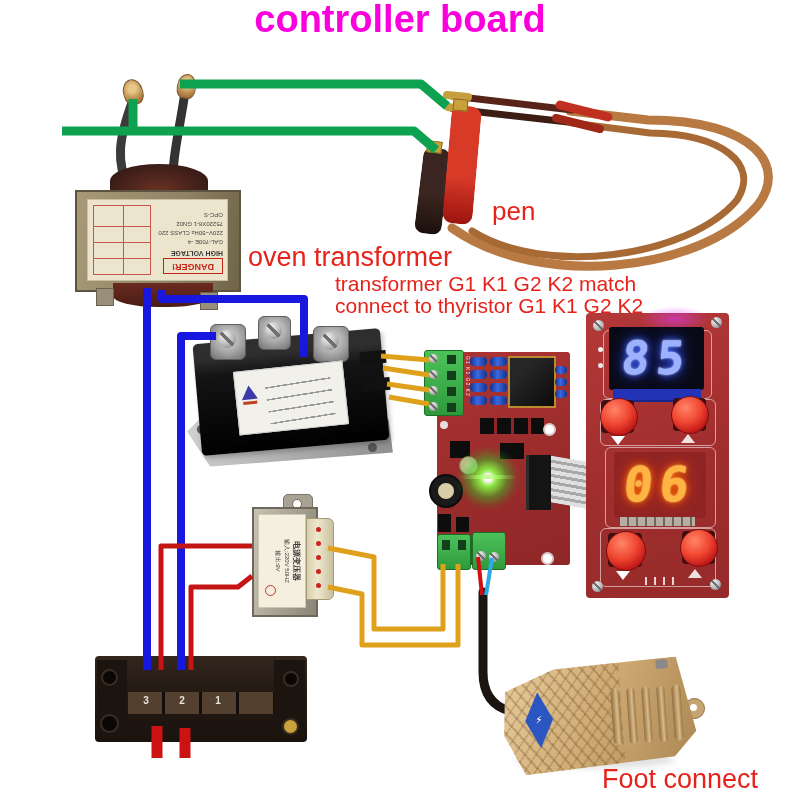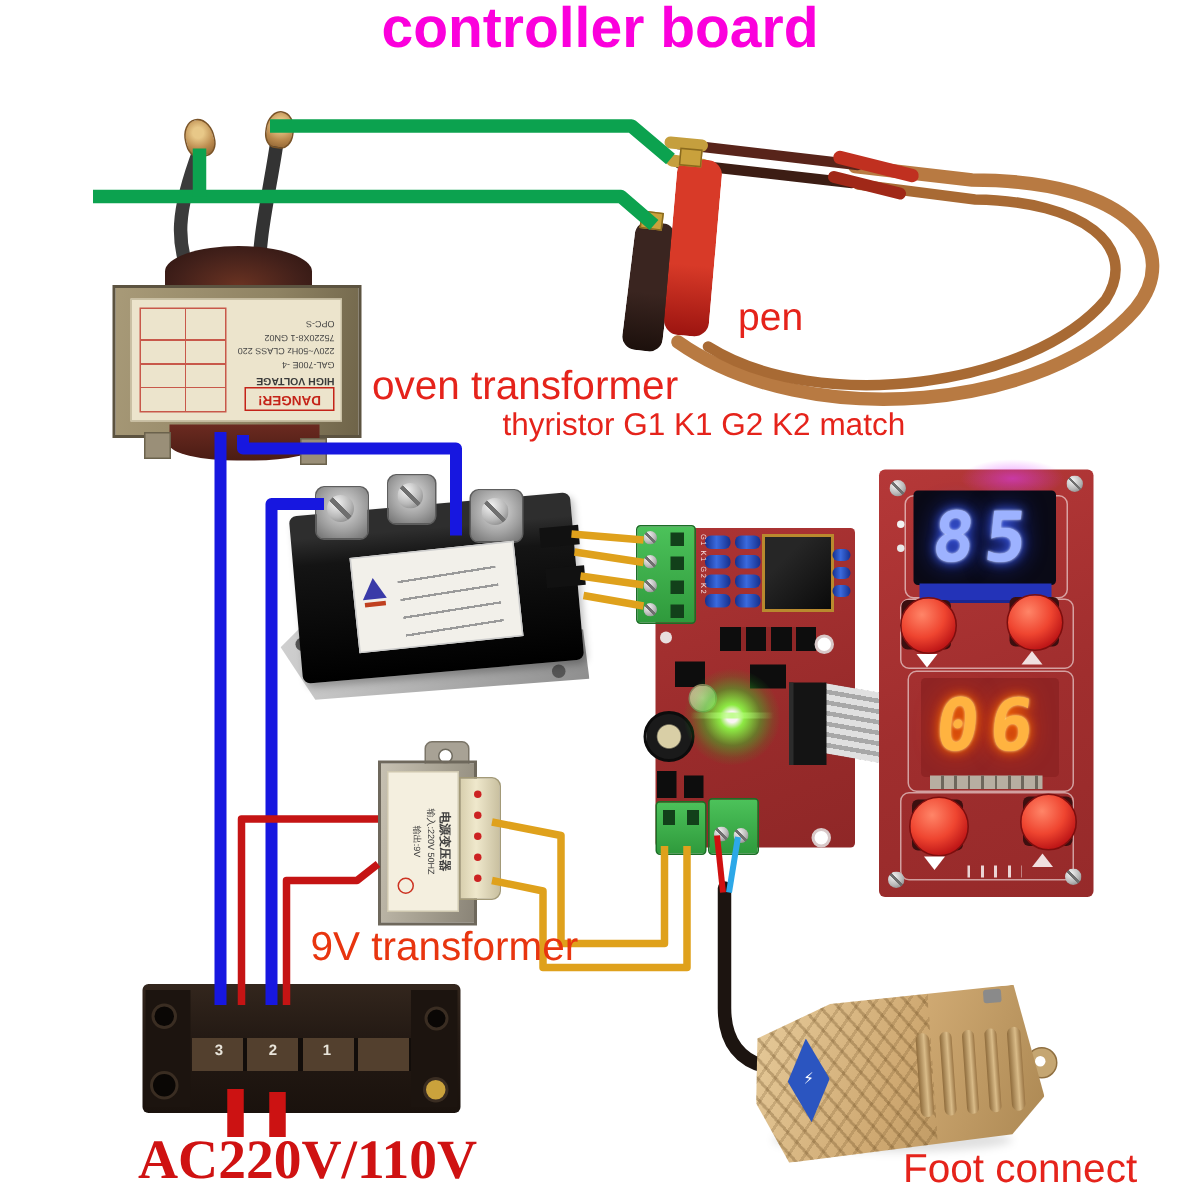--- a/index.html
+++ b/index.html
@@ -348,18 +348,17 @@
 
     <path d="M328 548 L374 557 L374 629 L443 629 L443 564" fill="none" stroke="#dfa11c" stroke-width="5" stroke-linejoin="round"></path>
     <path d="M328 587 L362 594 L362 645 L458 645 L458 564" fill="none" stroke="#dfa11c" stroke-width="5" stroke-linejoin="round"></path>
 
     <path d="M478 557 L482 595" stroke="#d01010" stroke-width="4"></path>
     <path d="M492 558 L486 595" stroke="#2da8e8" stroke-width="4"></path>
   </svg>
 
   <div class="lbl" style="left:248px;top:206px;font-size:27px;font-weight:normal;margin-top:36px;">oven transformer</div>
   <div class="lbl" style="left:492px;top:196px;font-size:26px;font-weight:normal;">pen</div>
-  <div class="lbl" style="left:335px;top:272px;font-size:21px;font-weight:normal;">thyristor G1 K1 G2 K2 match</div>
-  <div class="lbl" style="left:207px;top:616px;font-size:27px;font-weight:normal;color:#e8350f;">9V transformer</div>
-  <div class="lbl" style="left:92px;top:752px;font-size:37px;font-family:'Liberation Serif',serif;font-weight:bold;color:#cf1212;">AC220V/110V</div>
+  <div class="lbl" style="left:335px;top:272px;font-size:21px;font-weight:normal;">transformer G1 K1 G2 K2 match</div>
+  <div class="lbl" style="left:335px;top:294px;font-size:21px;font-weight:normal;">connect to thyristor G1 K1 G2 K2</div>
   <div class="lbl" style="left:602px;top:764px;font-size:27px;font-weight:normal;">Foot connect</div>
 
 </div>
 
 </body></html>

